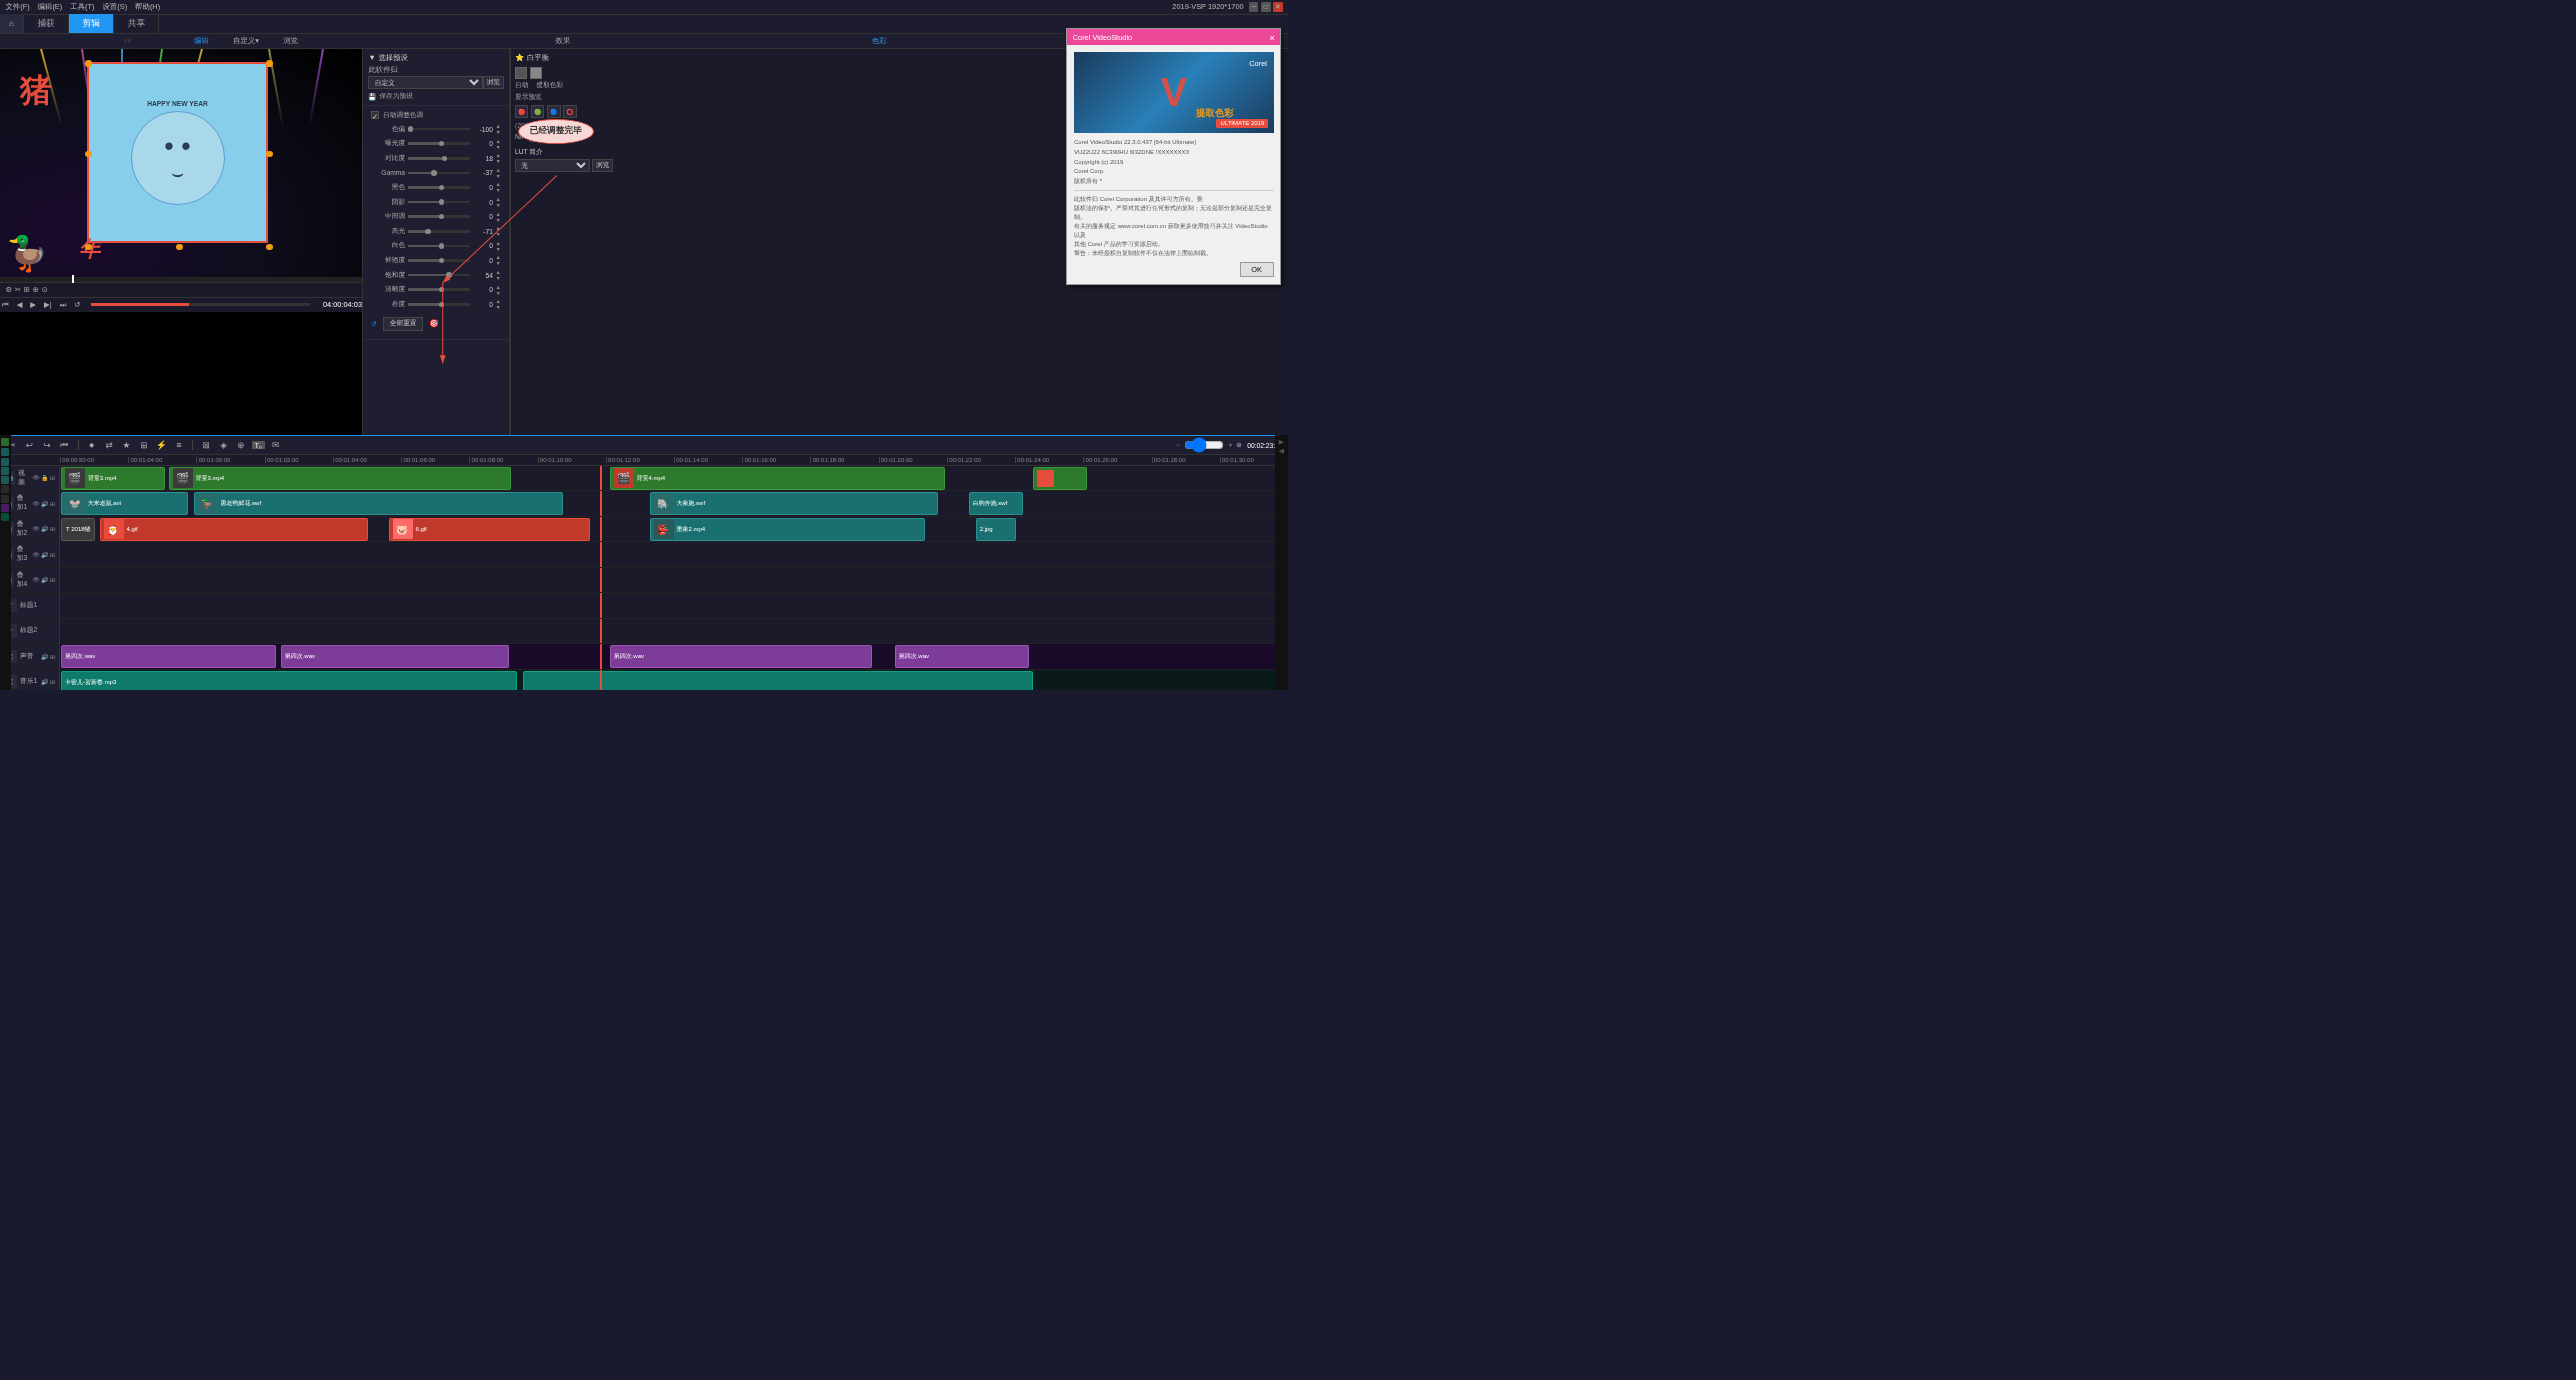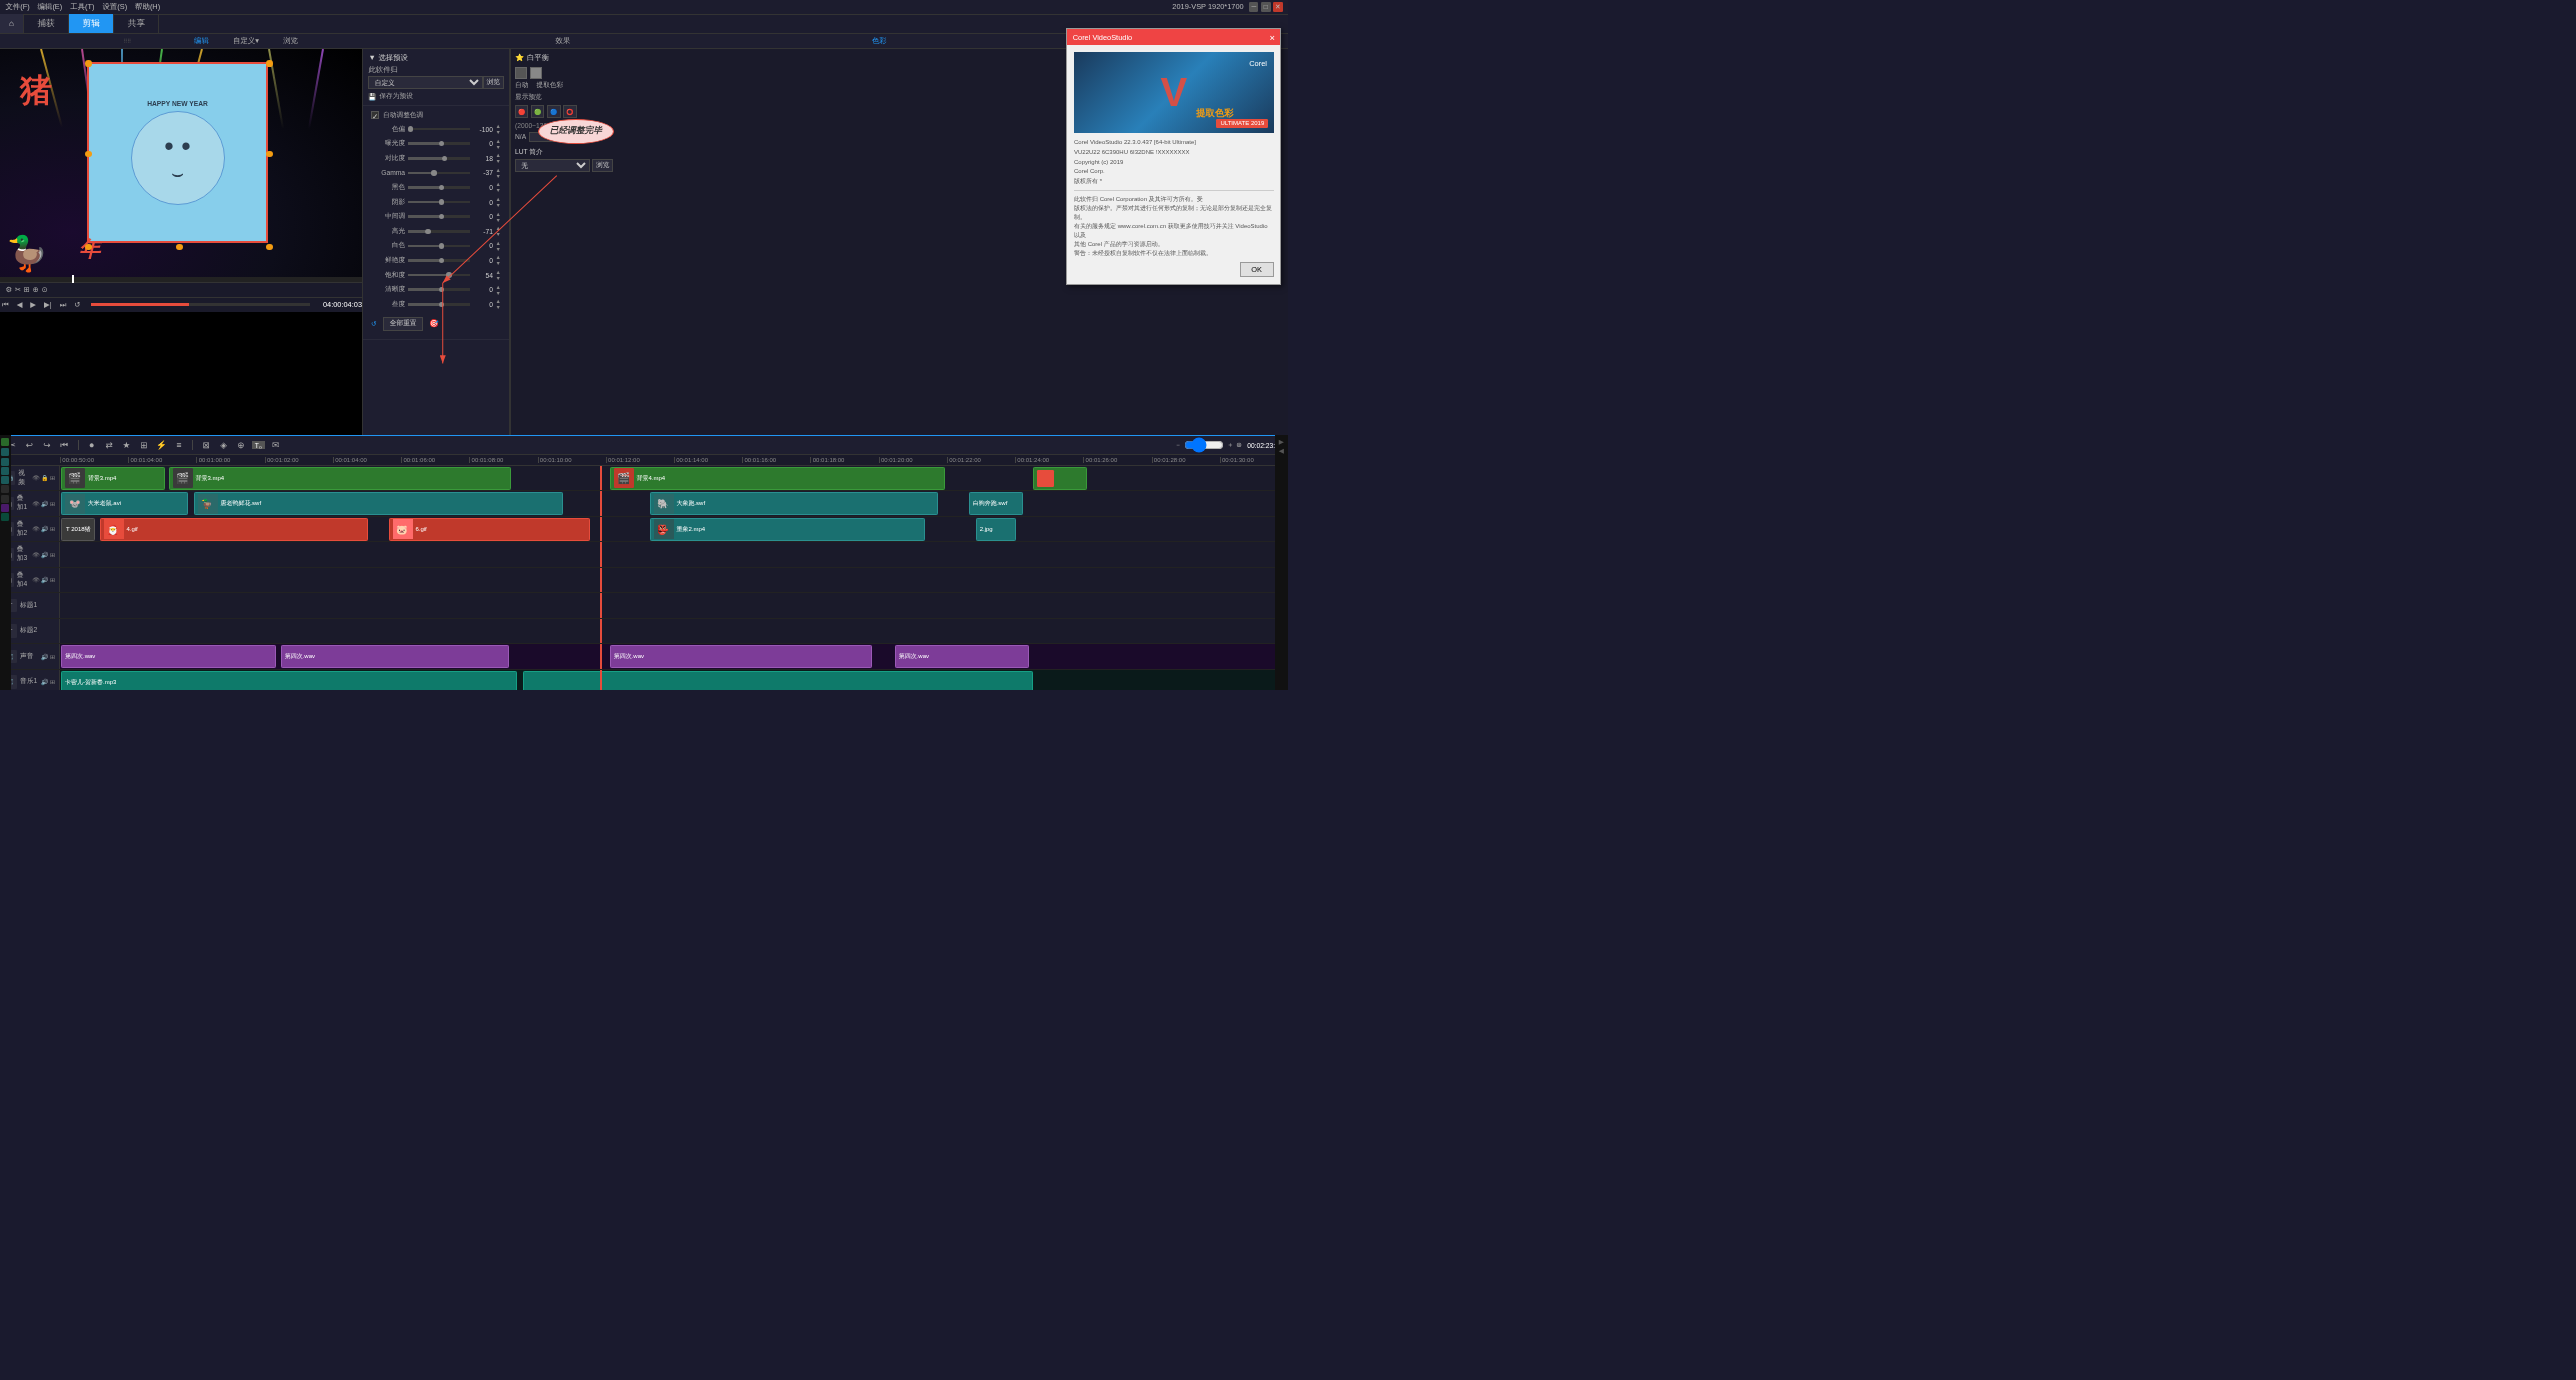--- a/index.html
+++ b/index.html
@@ -379,21 +379,21 @@
       position: absolute;
       top: 28px;
       right: 6.7px;
       width: 215px;
       background: #f0f0f0;
       border: 0.7px solid #999;
       box-shadow: 2px 2px 5.4px rgba(0,0,0,0.5);
       z-index: 100;
     }
     #corel-dialog .dialog-title {
-      background: #ef4444;
+      background: #ec4899;
       color: white;
       padding: 2.7px 5.4px;
       font-size: 7.4px;
       display: flex;
       align-items: center;
       justify-content: space-between;
     }
     #corel-dialog .dialog-close {
       cursor: pointer;
       color: white;
@@ -1006,21 +1006,21 @@
       <div>版权法的保护。严禁对其进行任何形式的复制；无论是部分复制还是完全复制。</div>
       <div>有关的服务规定 www.corel.com.cn 获取更多使用技巧并关注 VideoStudio 以及</div>
       <div>其他 Corel 产品的学习资源启动。</div>
       <div>警告：未经授权自复制软件不仅在法律上面临制裁。</div>
     </div>
     <button class="ok-btn">OK</button>
     <div style="clear:both;"></div>
   </div>
 </div>
 
-<div class="annotation-box" style="top: 119px; left: 538px; z-index:50;font-style:italic;">
+<div class="annotation-box" style="top: 119px; left: 518px; z-index:50;">
   <span>已经调整完毕</span>
 </div>
 
 <svg class="arrow-overlay" width="644" height="436" style="top:28px; left:0;" viewBox="0 0 960 650">
   <defs>
     <marker id="arrowhead" markerWidth="8" markerHeight="6" refX="8" refY="3" orient="auto">
       <polygon points="0 0, 8 3, 0 6" fill="#e74c3c"></polygon>
     </marker>
   </defs>
 

